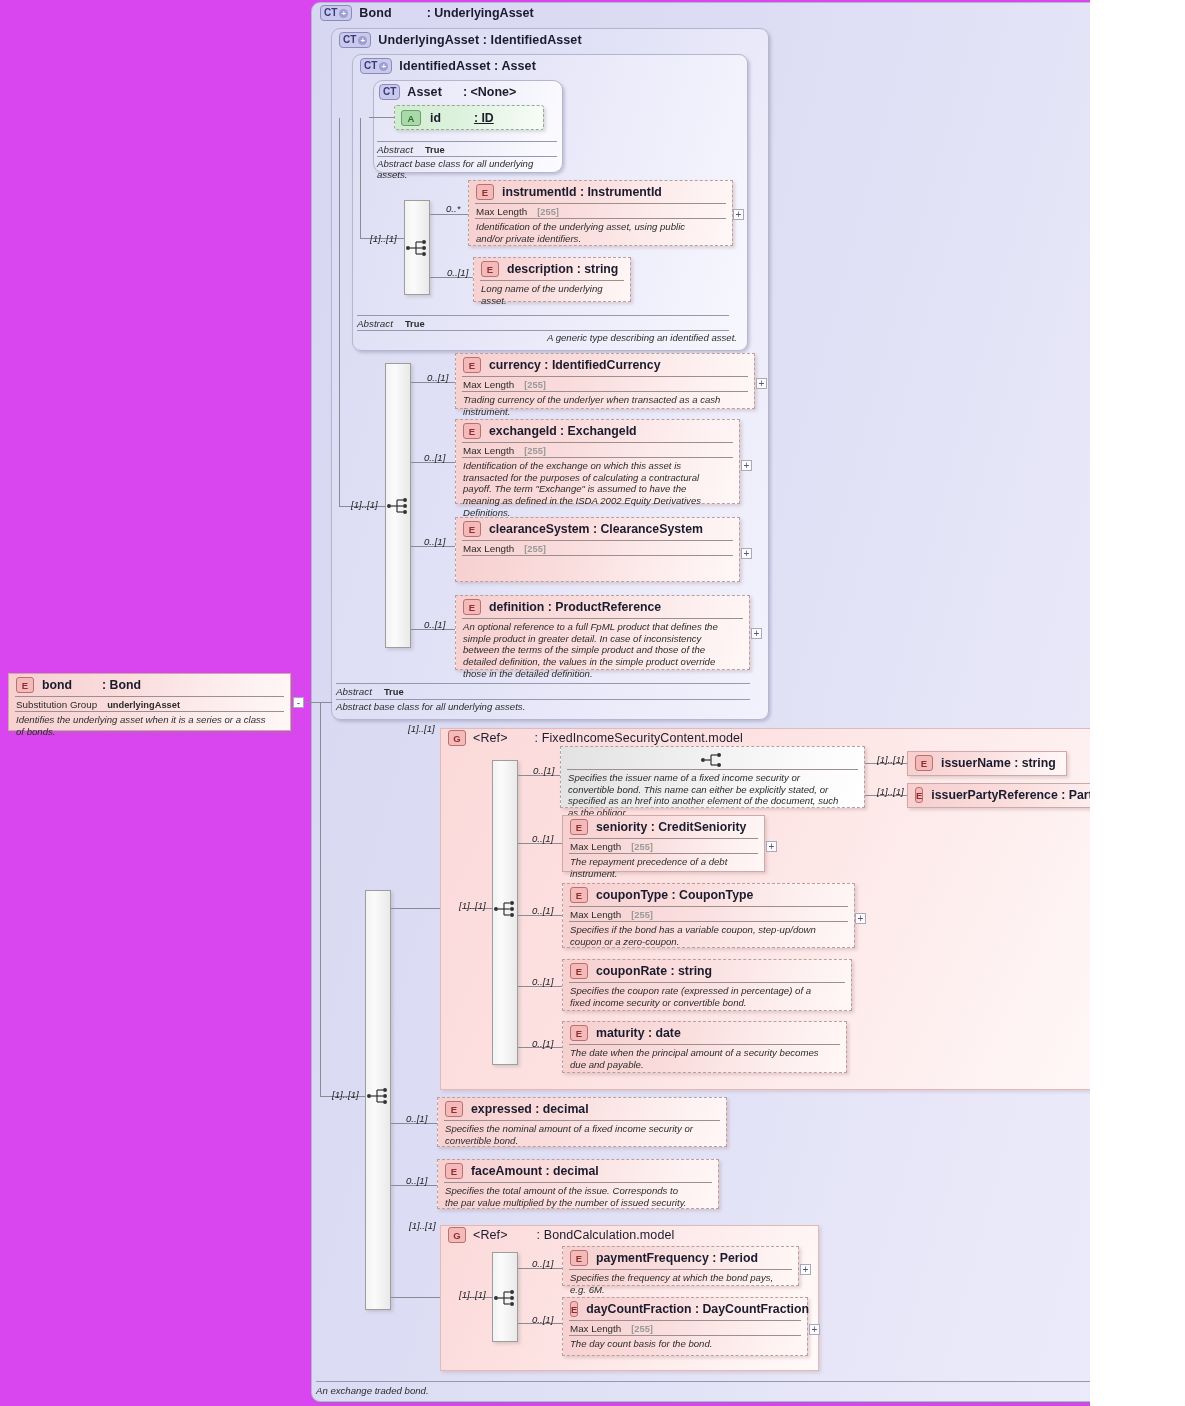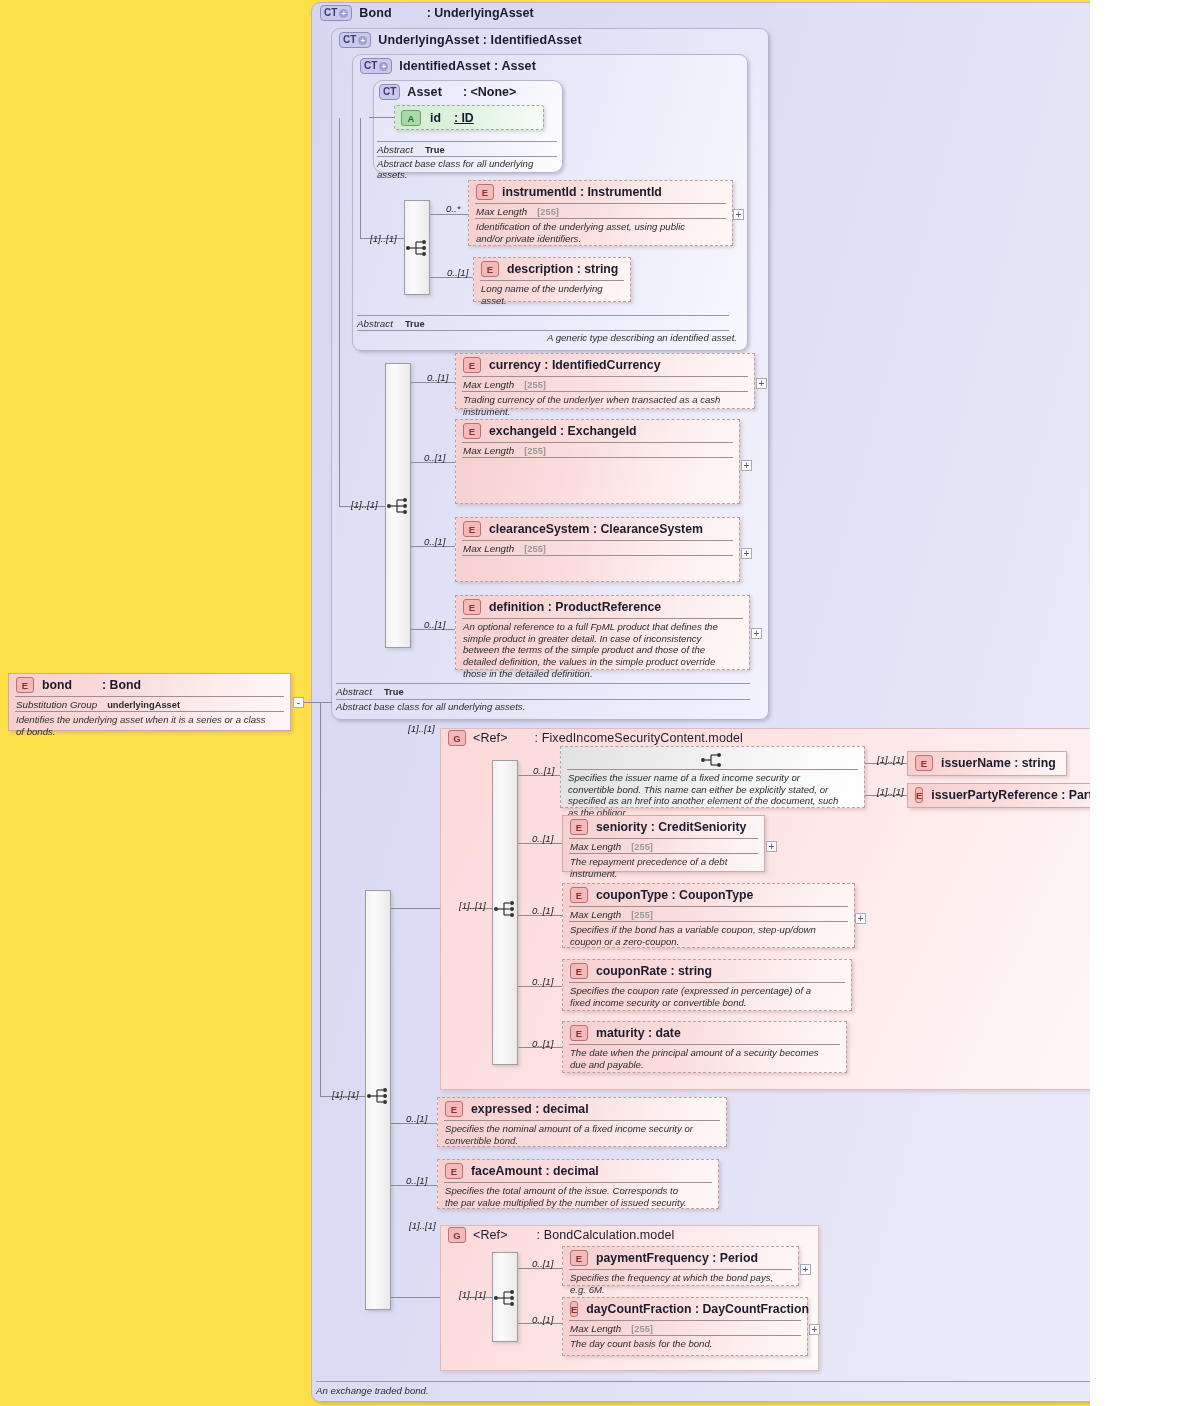--- a/index.html
+++ b/index.html
@@ -1,17 +1,17 @@
 <!DOCTYPE html>
 <html><head>
 <meta charset="utf-8">
 <style>
   html,body{margin:0;padding:0;background:#ffffff;}
   body{font-family:"Liberation Sans", sans-serif;-webkit-font-smoothing:none;}
-  #stage{position:relative;width:1090px;height:1406px;overflow:hidden;background:#fde047;}
+  #stage{position:relative;width:1090px;height:1406px;overflow:hidden;background:#d946ef;}
 
   
   .ctbox{position:absolute;box-sizing:border-box;border:1px solid #b5b5cf;border-radius:9px;
          background:linear-gradient(105deg,#d7d7f2 0%,#dcdcf4 35%,#e6e6f8 70%,#ececfb 100%);
          box-shadow:2px 2px 3px rgba(120,120,150,.35);}
   .ctbox.lv2{background:linear-gradient(105deg,#dadaf3 0%,#e0e0f6 40%,#ebebfa 75%,#f2f2fd 100%);}
   .ctbox.lv3{background:linear-gradient(105deg,#dedef4 0%,#e6e6f8 40%,#f0f0fc 75%,#f7f7fe 100%);}
   .ctbox.lv4{background:linear-gradient(105deg,#e4e4f6 0%,#ececfa 40%,#f6f6fd 78%,#fcfcff 100%);
              border-radius:10px;}
 
@@ -36,21 +36,21 @@
           border:1px solid #bb7070;border-radius:3px;}
   .gbadge{display:inline-flex;align-items:center;justify-content:center;width:16px;height:14px;
           font-size:9.5px;font-weight:bold;color:#8d2f2f;background:#f4b9b9;
           border:1px solid #bb7070;border-radius:3px;}
   .abadge{display:inline-flex;align-items:center;justify-content:center;width:18px;height:14px;
           font-size:9.5px;font-weight:bold;color:#2f6b2f;background:#a9d9a9;
           border:1px solid #6a9e6a;border-radius:3px;}
   .e-name{font-size:12.3px;font-weight:bold;color:#1b1b2e;}
   .e-sep{height:1px;background:#9d8f8f;margin:0 6px;}
   .e-facet{display:flex;align-items:baseline;gap:10px;padding:2px 7px 1px 7px;font-size:9.8px;}
-  .facet-k{font-style:italic;color:#2b2b2b;}
+  .facet-k{color:#2b2b2b;}
   .facet-v{color:#9a9a9a;font-weight:bold;font-size:9.3px;}
   .e-doc{padding:2px 24px 3px 7px;font-size:9.6px;font-style:italic;color:#2b2b2b;line-height:1.22;}
 
   
   .abox{position:absolute;box-sizing:border-box;border:1px dashed #9aa89a;border-radius:2px;
         background:linear-gradient(105deg,#cfeccf 0%,#ddf2dd 45%,#eff9ef 80%,#f8fdf8 100%);
         box-shadow:2px 2px 3px rgba(140,160,140,.3);}
 
   
   .gbox{position:absolute;box-sizing:border-box;border:1px solid #e0b9b9;
@@ -116,21 +116,21 @@
     <span class="badge">CT</span>
     <span class="ct-name">Asset</span>
     <span class="ct-type" style="margin-left:14px;">: &lt;None&gt;</span>
   </div>
 
   <div class="ln lnh" style="left:369px;top:117px;width:28px;"></div>
   <div class="abox" style="left:394px;top:105px;width:150px;height:25px;border-radius:3px 3px 3px 3px;">
     <div style="display:flex;align-items:center;gap:9px;padding:4px 6px;">
       <span class="abadge">A</span>
       <span class="e-name">id</span>
-      <span class="e-name" style="margin-left:4px;text-decoration:underline;">: ID</span>
+      <span class="e-name" style="margin-left:24px;text-decoration:underline;">: ID</span>
     </div>
   </div>
 
   <div class="hr" style="left:377px;top:141px;width:180px;"></div>
   <div class="ct-facet" style="left:377px;top:144px;">
     <span class="k">Abstract</span>
     <span class="v">True</span>
   </div>
   <div class="hr" style="left:377px;top:156px;width:180px;"></div>
   <div class="ct-doc" style="left:377px;top:158px;width:186px;">Abstract base class for all underlying assets.</div>
@@ -228,20 +228,21 @@
     <div class="e-head">
       <span class="ebadge">E</span>
       <span class="e-name">exchangeId : ExchangeId</span>
     </div>
     <div class="e-sep"></div>
     <div class="e-facet">
       <span class="facet-k">Max Length</span>
       <span class="facet-v">[255]</span>
     </div>
     <div class="e-sep"></div>
+    <div class="e-doc">Identification of the exchange on which this asset is transacted for the purposes of calculating a contractural payoff. The term "Exchange" is assumed to have the meaning as defined in the ISDA 2002 Equity Derivatives Definitions.</div>
   </div>
   <div class="exp" style="left:741px;top:460px;">+</div>
 
   <div class="ln lnh" style="left:411px;top:546px;width:45px;"></div>
   <div class="card" style="left:424px;top:536px;">0..[1]</div>
   <div class="ebox dashed" style="left:455px;top:517px;width:285px;height:65px;">
     <div class="e-head">
       <span class="ebadge">E</span>
       <span class="e-name">clearanceSystem : ClearanceSystem</span>
     </div>

